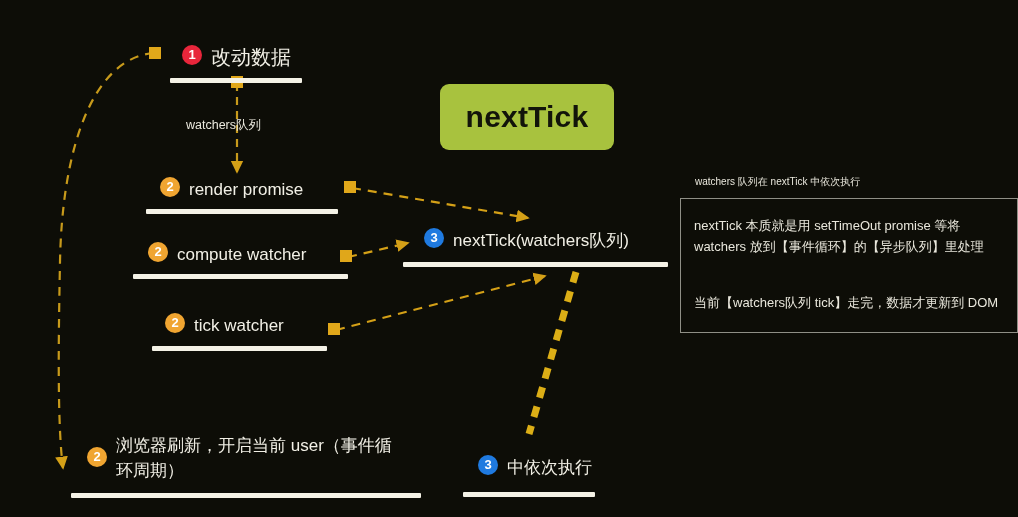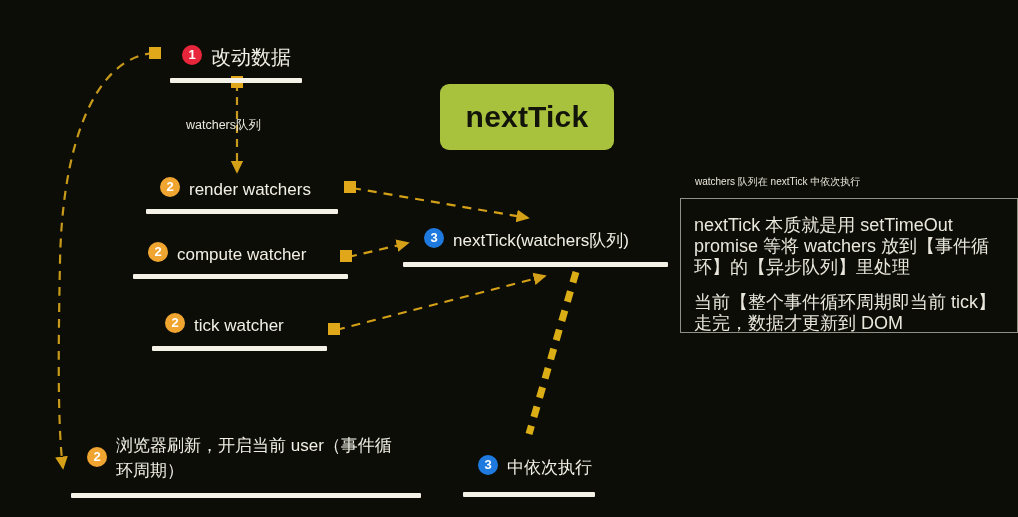--- a/index.html
+++ b/index.html
@@ -84,21 +84,21 @@
   }
   .panel-box {
     position: absolute;
     border: 1.5px solid #8f8f86;
     box-sizing: border-box;
     background: transparent;
   }
   .panel-para {
     position: absolute;
     color: #e9e7dc;
-    font-size: 18px;
+    font-size: 13px;
     line-height: 21px;
   }
   
   .edge-label {
     position: absolute;
     color: #eceadf;
     font-size: 12.5px;
     white-space: nowrap;
   }
 </style>
@@ -157,21 +157,21 @@
       <span class="node-label" style="font-size:20px;">改动数据</span>
     </div>
   </div>
   <div class="underline" style="left:170px; top:78px; width:132px;"></div>
 
   <div class="edge-label" style="left:186px; top:117px;">watchers队列</div>
 
   <div class="node" style="left:160px; top:177px;">
     <div class="node-row">
       <span class="badge orange">2</span>
-      <span class="node-label">render watchers</span>
+      <span class="node-label">render promise</span>
     </div>
   </div>
   <div class="underline" style="left:146px; top:209px; width:192px;"></div>
 
   <div class="node" style="left:148px; top:242px;">
     <div class="node-row">
       <span class="badge orange">2</span>
       <span class="node-label">compute watcher</span>
     </div>
   </div>
@@ -209,15 +209,15 @@
     </div>
   </div>
   <div class="underline" style="left:463px; top:492px; width:132px;"></div>
 
   <div class="panel-caption" style="left:695px; top:172px;">watchers 队列在 nextTick 中依次执行</div>
 
   <div class="panel-box" style="left:680px; top:198px; width:338px; height:135px;"></div>
 
   <div class="panel-para" style="left:694px; top:215px; width:312px;">nextTick 本质就是用 setTimeOut promise 等将 watchers 放到【事件循环】的【异步队列】里处理</div>
 
-  <div class="panel-para" style="left:694px; top:292px; width:312px;">当前【整个事件循环周期即当前 tick】走完，数据才更新到 DOM</div>
+  <div class="panel-para" style="left:694px; top:292px; width:312px;">当前【watchers队列 tick】走完，数据才更新到 DOM</div>
 
 </div>
 
 </body></html>

